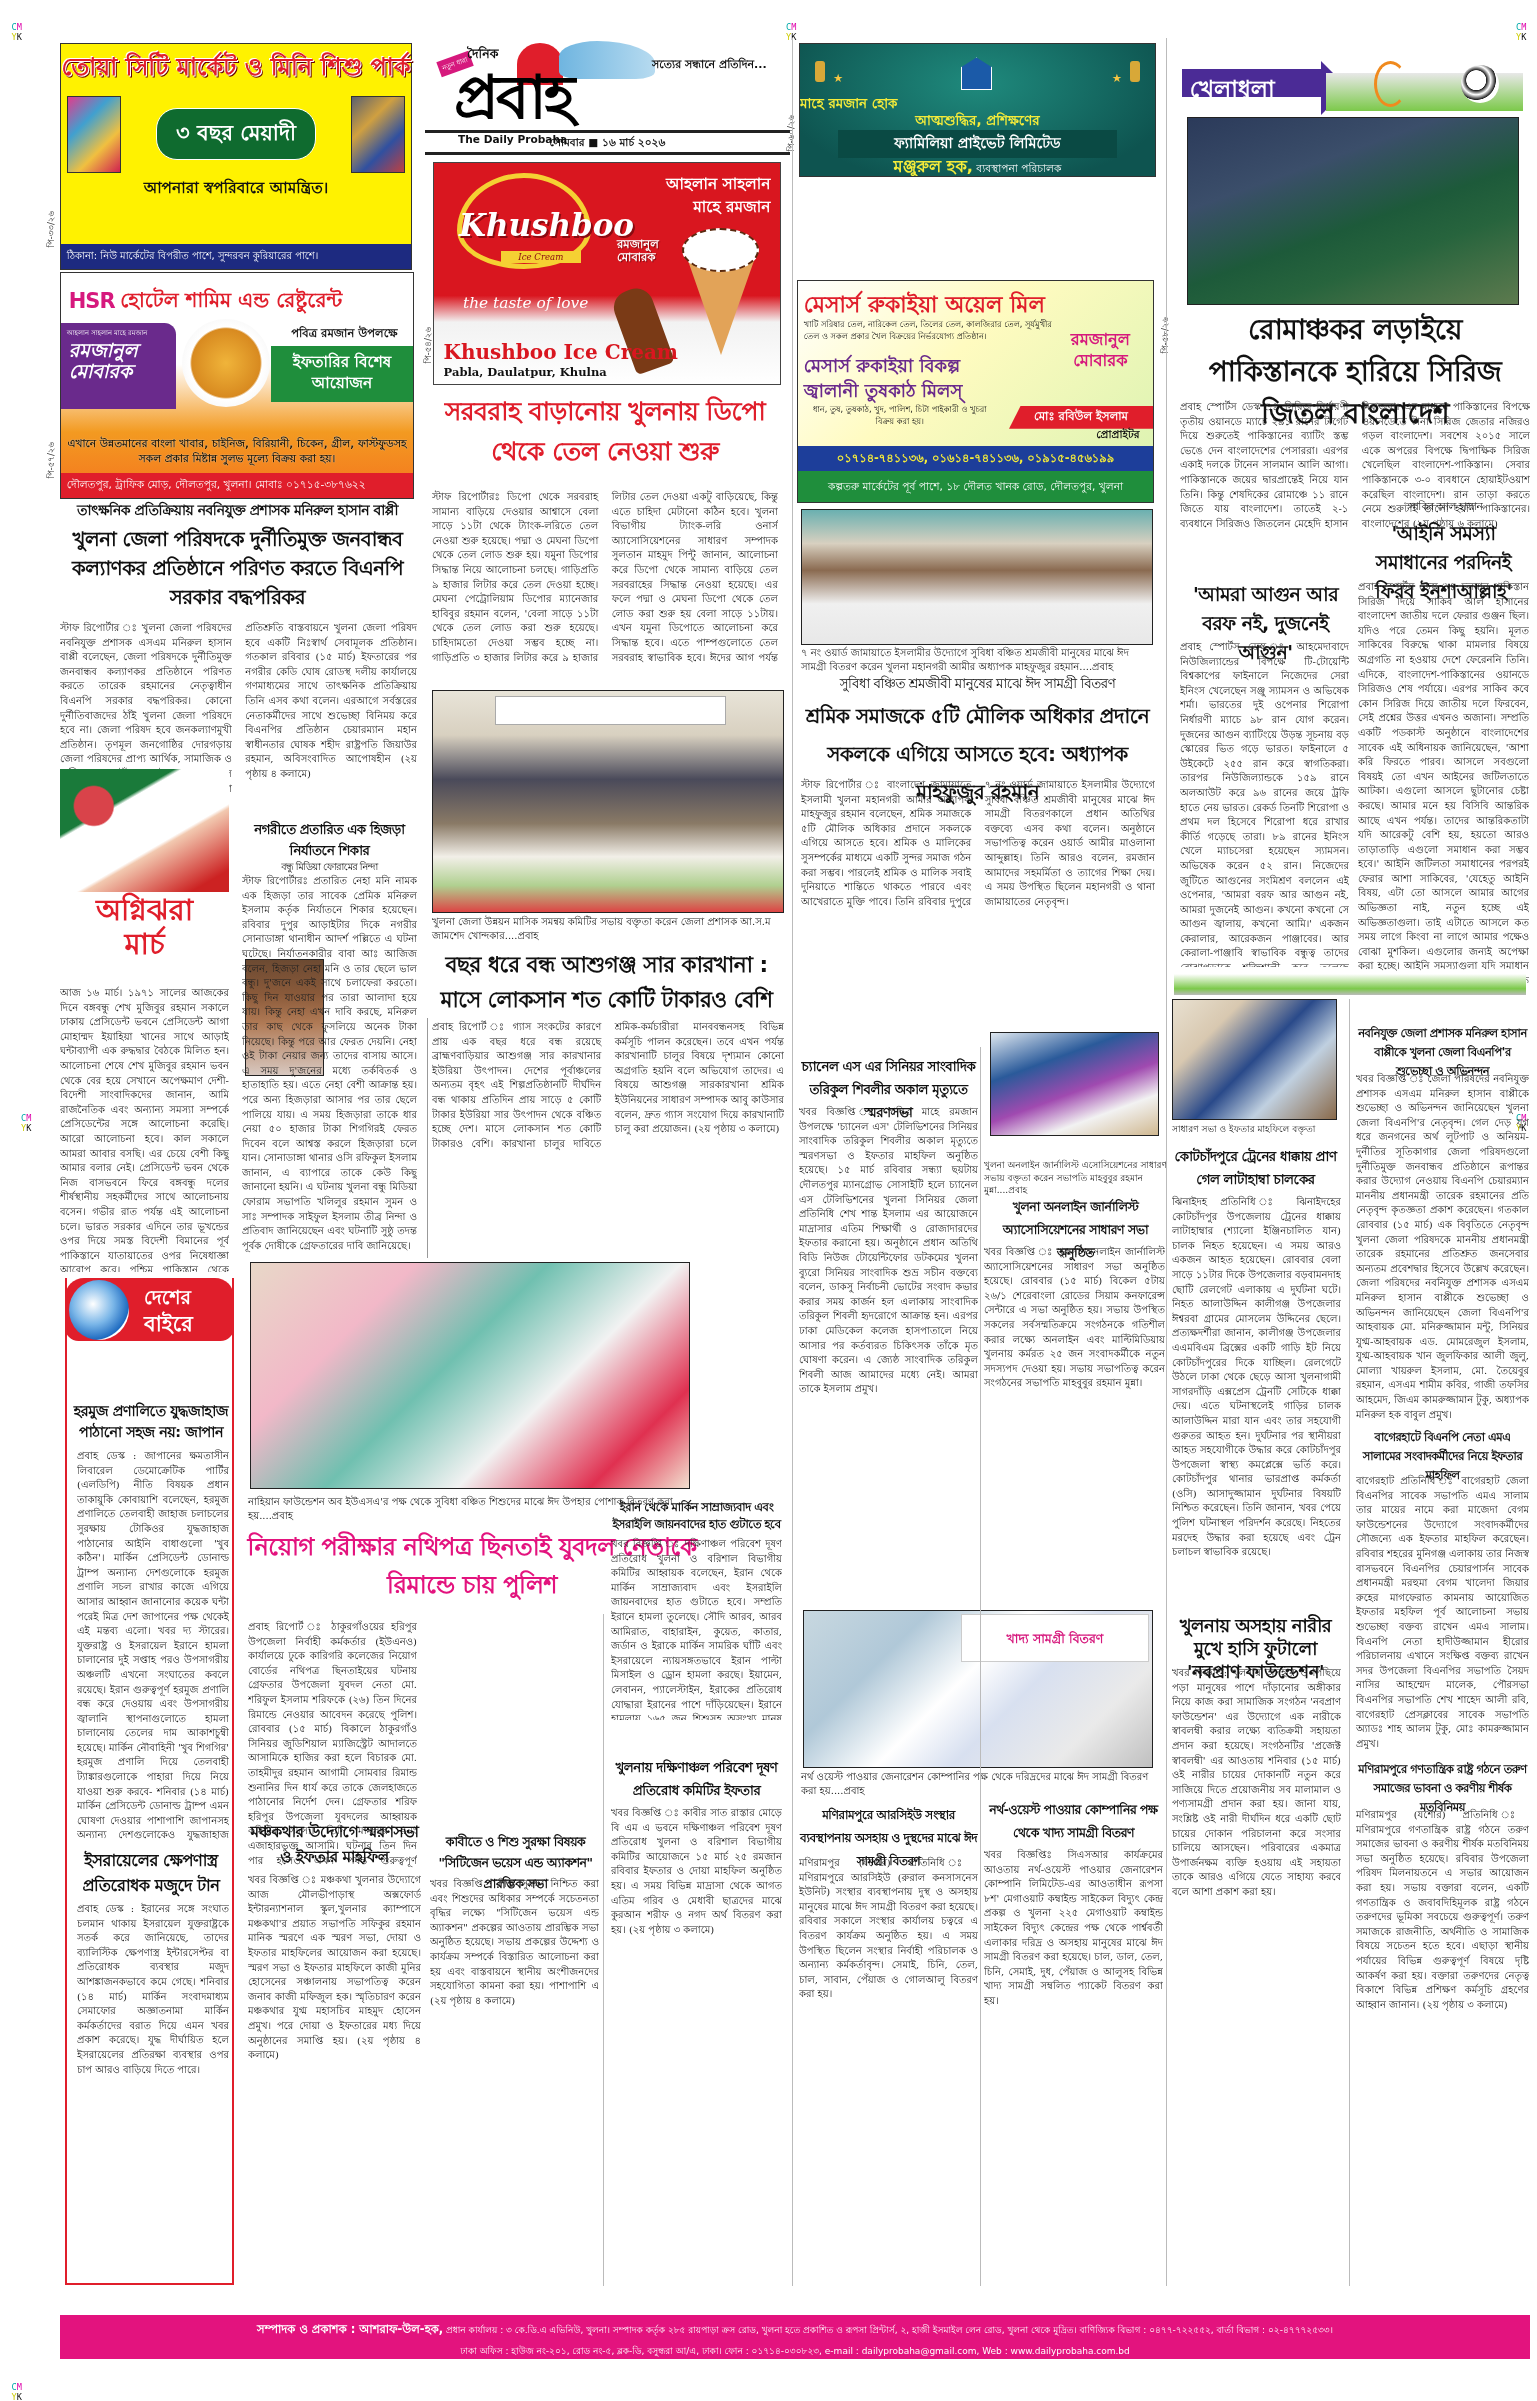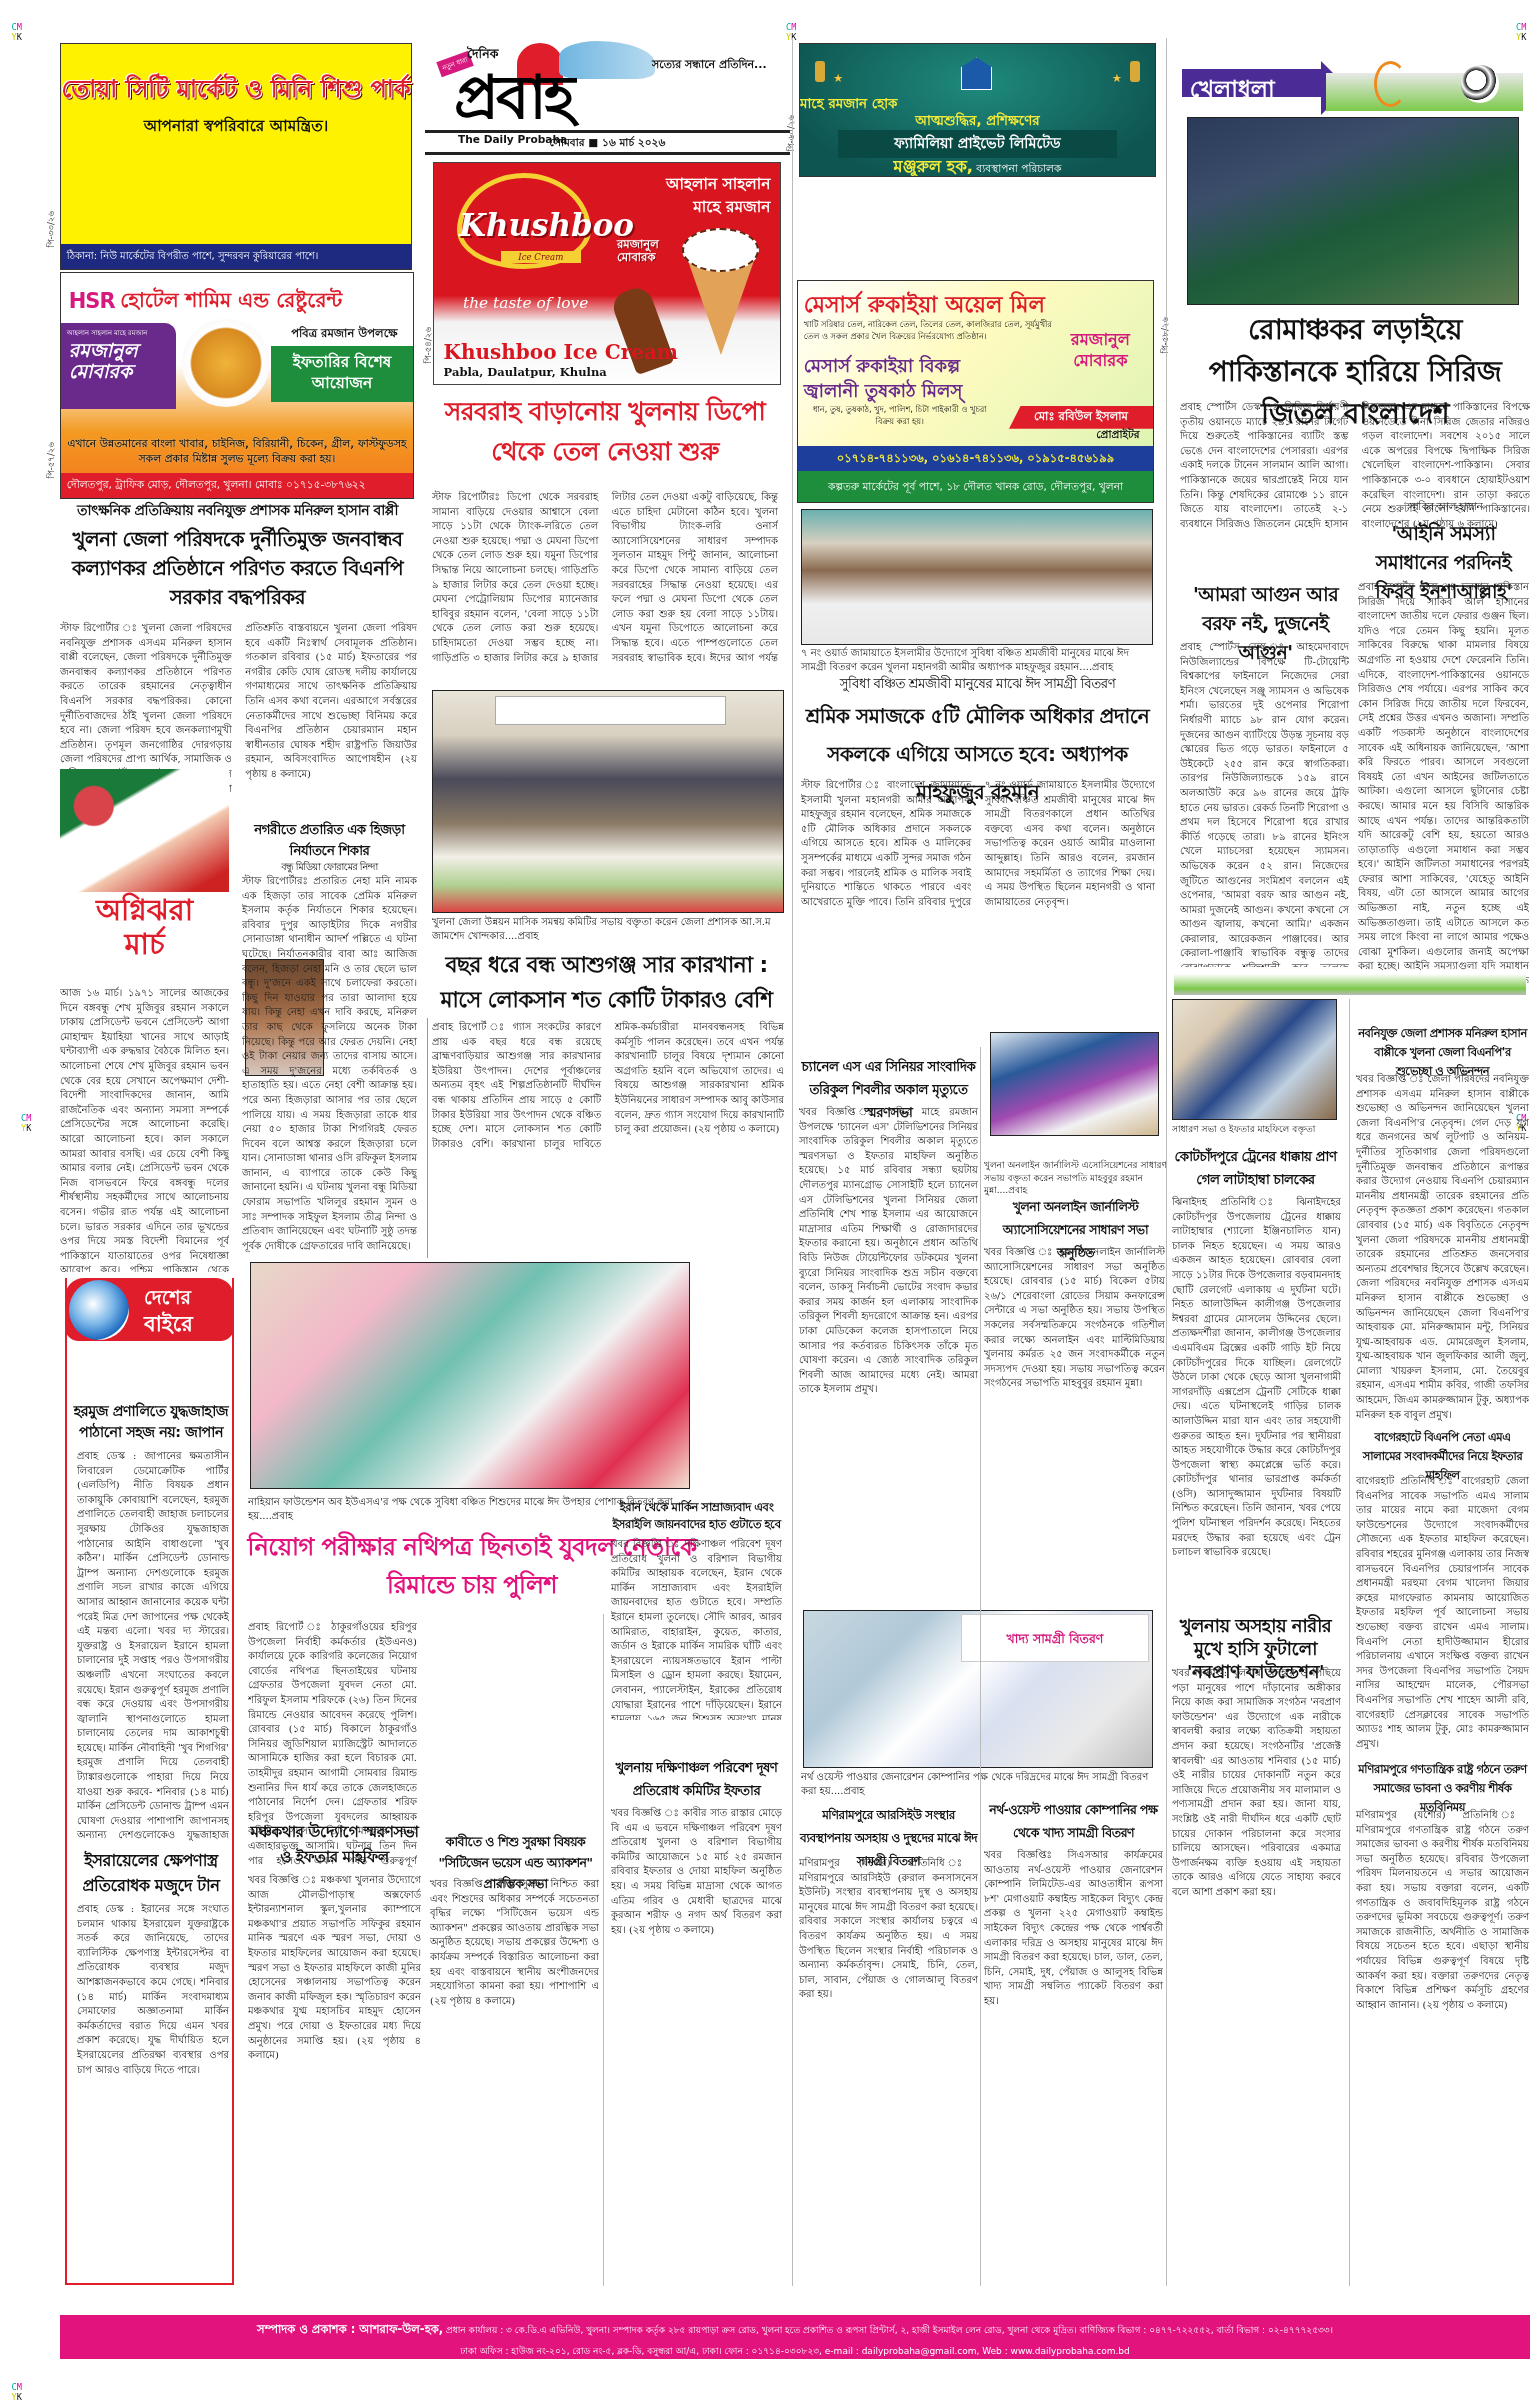--- a/index.html
+++ b/index.html
@@ -19,21 +19,26 @@
 <body>
 
 <div class="abs mark" style="left:11.5px;top:23px"><span style="color:#0aa">C</span><span style="color:#d0a">M</span><br><span style="color:#cc0">Y</span>K</div>
 <div class="abs mark" style="left:786px;top:23px"><span style="color:#0aa">C</span><span style="color:#d0a">M</span><br><span style="color:#cc0">Y</span>K</div>
 <div class="abs mark" style="left:1516px;top:23px"><span style="color:#0aa">C</span><span style="color:#d0a">M</span><br><span style="color:#cc0">Y</span>K</div>
 <div class="abs mark" style="left:21px;top:1114px"><span style="color:#0aa">C</span><span style="color:#d0a">M</span><br><span style="color:#cc0">Y</span>K</div>
 <div class="abs mark" style="left:1516px;top:1114px"><span style="color:#0aa">C</span><span style="color:#d0a">M</span><br><span style="color:#cc0">Y</span>K</div>
 <div class="abs mark" style="left:11.5px;top:2383px"><span style="color:#0aa">C</span><span style="color:#d0a">M</span><br><span style="color:#cc0">Y</span>K</div>
 
 <div class="abs" style="left:60px;top:43px;width:352px;height:227px;background:#fff200;border:1.9px solid #333">
-  <div style="font-size:24px;font-weight:bold;color:#e01e2b;text-align:center;margin-top:26px;text-shadow:1px 1px 0 #fff,-1px -1px 0 #fff,1.9px 1.9px 0 #600">তোয়া সিটি মার্কেট ও মিনি শিশু পার্ক</div>
+  <div style="font-size:24px;font-weight:bold;color:#e01e2b;text-align:center;margin-top:4px;text-shadow:1px 1px 0 #fff,-1px -1px 0 #fff,1.9px 1.9px 0 #600">তোয়া সিটি মার্কেট ও মিনি শিশু পার্ক</div>
+  <div style="display:flex;justify-content:space-between;align-items:center;padding:7.7px 5.8px 0">
+    <div style="width:54px;height:77px;background:linear-gradient(135deg,#e33a8c,#40a0d0,#f0c040,#d02050);border:1px solid #333"></div>
+    <div style="background:#0f6b2f;color:#fff;border:1.9px solid #fff;border-radius:21px;padding:7.7px 19px;font-size:21px;font-weight:bold">৩ বছর মেয়াদী</div>
+    <div style="width:54px;height:77px;background:linear-gradient(135deg,#5a6070,#d0a040,#3050a0,#c04040);border:1px solid #333"></div>
+  </div>
   <div style="text-align:center;font-size:15.4px;font-weight:bold;color:#111;margin-top:3.8px">আপনারা স্বপরিবারে আমন্ত্রিত।</div>
   <div style="position:absolute;left:0;right:0;bottom:0;background:#1d2a80;color:#fff;font-size:10px;padding:3.8px 5.8px;white-space:nowrap;overflow:hidden">ঠিকানা: নিউ মার্কেটের বিপরীত পাশে, সুন্দরবন কুরিয়ারের পাশে।</div>
 </div>
 <div class="abs vtxt" style="left:44px;top:211px">পি-৩৩/২৬</div>
 
 <div class="abs" style="left:60px;top:272px;width:354px;height:227px;background:#fff;border:1.9px solid #333;overflow:hidden">
   <div style="display:flex;align-items:center;padding:11.5px 7.7px 1.9px">
     <span style="font-size:21px;font-weight:bold;color:#d6197d;letter-spacing:-1px;margin-right:5.8px">HSR</span>
     <span style="font-size:20px;font-weight:bold;color:#e01e2b">হোটেল শামিম এন্ড রেষ্টুরেন্ট</span>
   </div>

